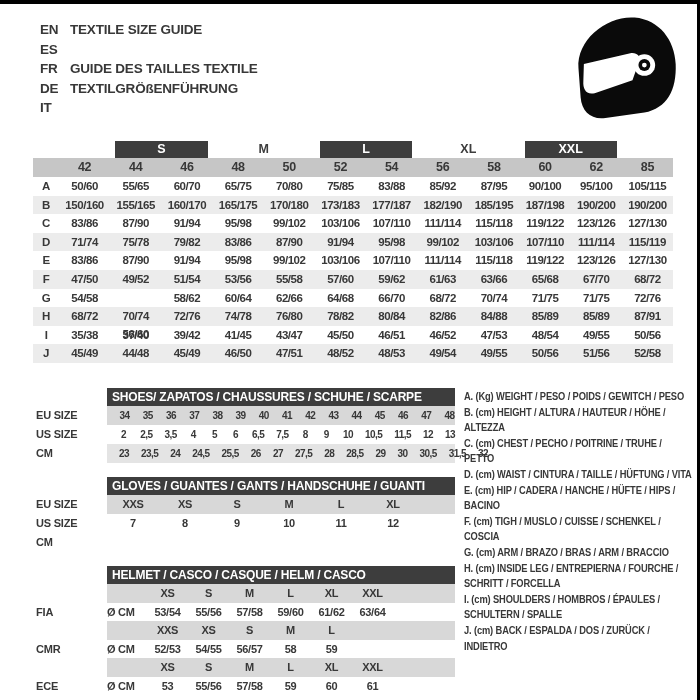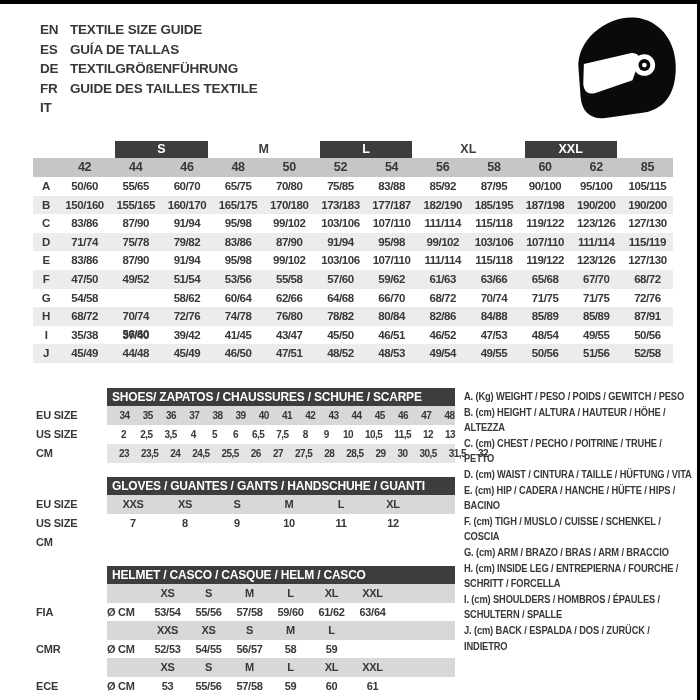--- a/index.html
+++ b/index.html
@@ -58,29 +58,28 @@
 <div class="top-bar"></div>
 <div class="right-bar"></div>
 
 <div id="lang-block">
     <div class="lrow">
       <span class="lcode">EN</span>
       <span class="llabel">TEXTILE SIZE GUIDE</span>
     </div>
     <div class="lrow">
       <span class="lcode">ES</span>
-      <span class="llabel">GUÍA DE TALLAS</span>
+    </div>
+    <div class="lrow">
+      <span class="lcode">FR</span>
+      <span class="llabel">GUIDE DES TAILLES TEXTILE</span>
     </div>
     <div class="lrow">
       <span class="lcode">DE</span>
       <span class="llabel">TEXTILGRÖßENFÜHRUNG</span>
-    </div>
-    <div class="lrow">
-      <span class="lcode">FR</span>
-      <span class="llabel">GUIDE DES TAILLES TEXTILE</span>
     </div>
     <div class="lrow">
       <span class="lcode">IT</span>
     </div>
   </div>
 
 <div id="helmet-icon">
   <svg viewBox="0 0 100 105" width="108" height="114" xmlns="http://www.w3.org/2000/svg">
     <path d="M58 3 C81 5 95 24 96 46 C97 70 88 87 67 91 L31 96 C18 98 9 90 8 77 L6 50 C4 23 33 1 58 3 Z" fill="#0a0a0a"></path>
     <path d="M11 46 L54 36 C60 35 64 39 62 44 L56 61 L21 73 C13 75 10 69 10.5 62 Z" fill="#ffffff"></path>

